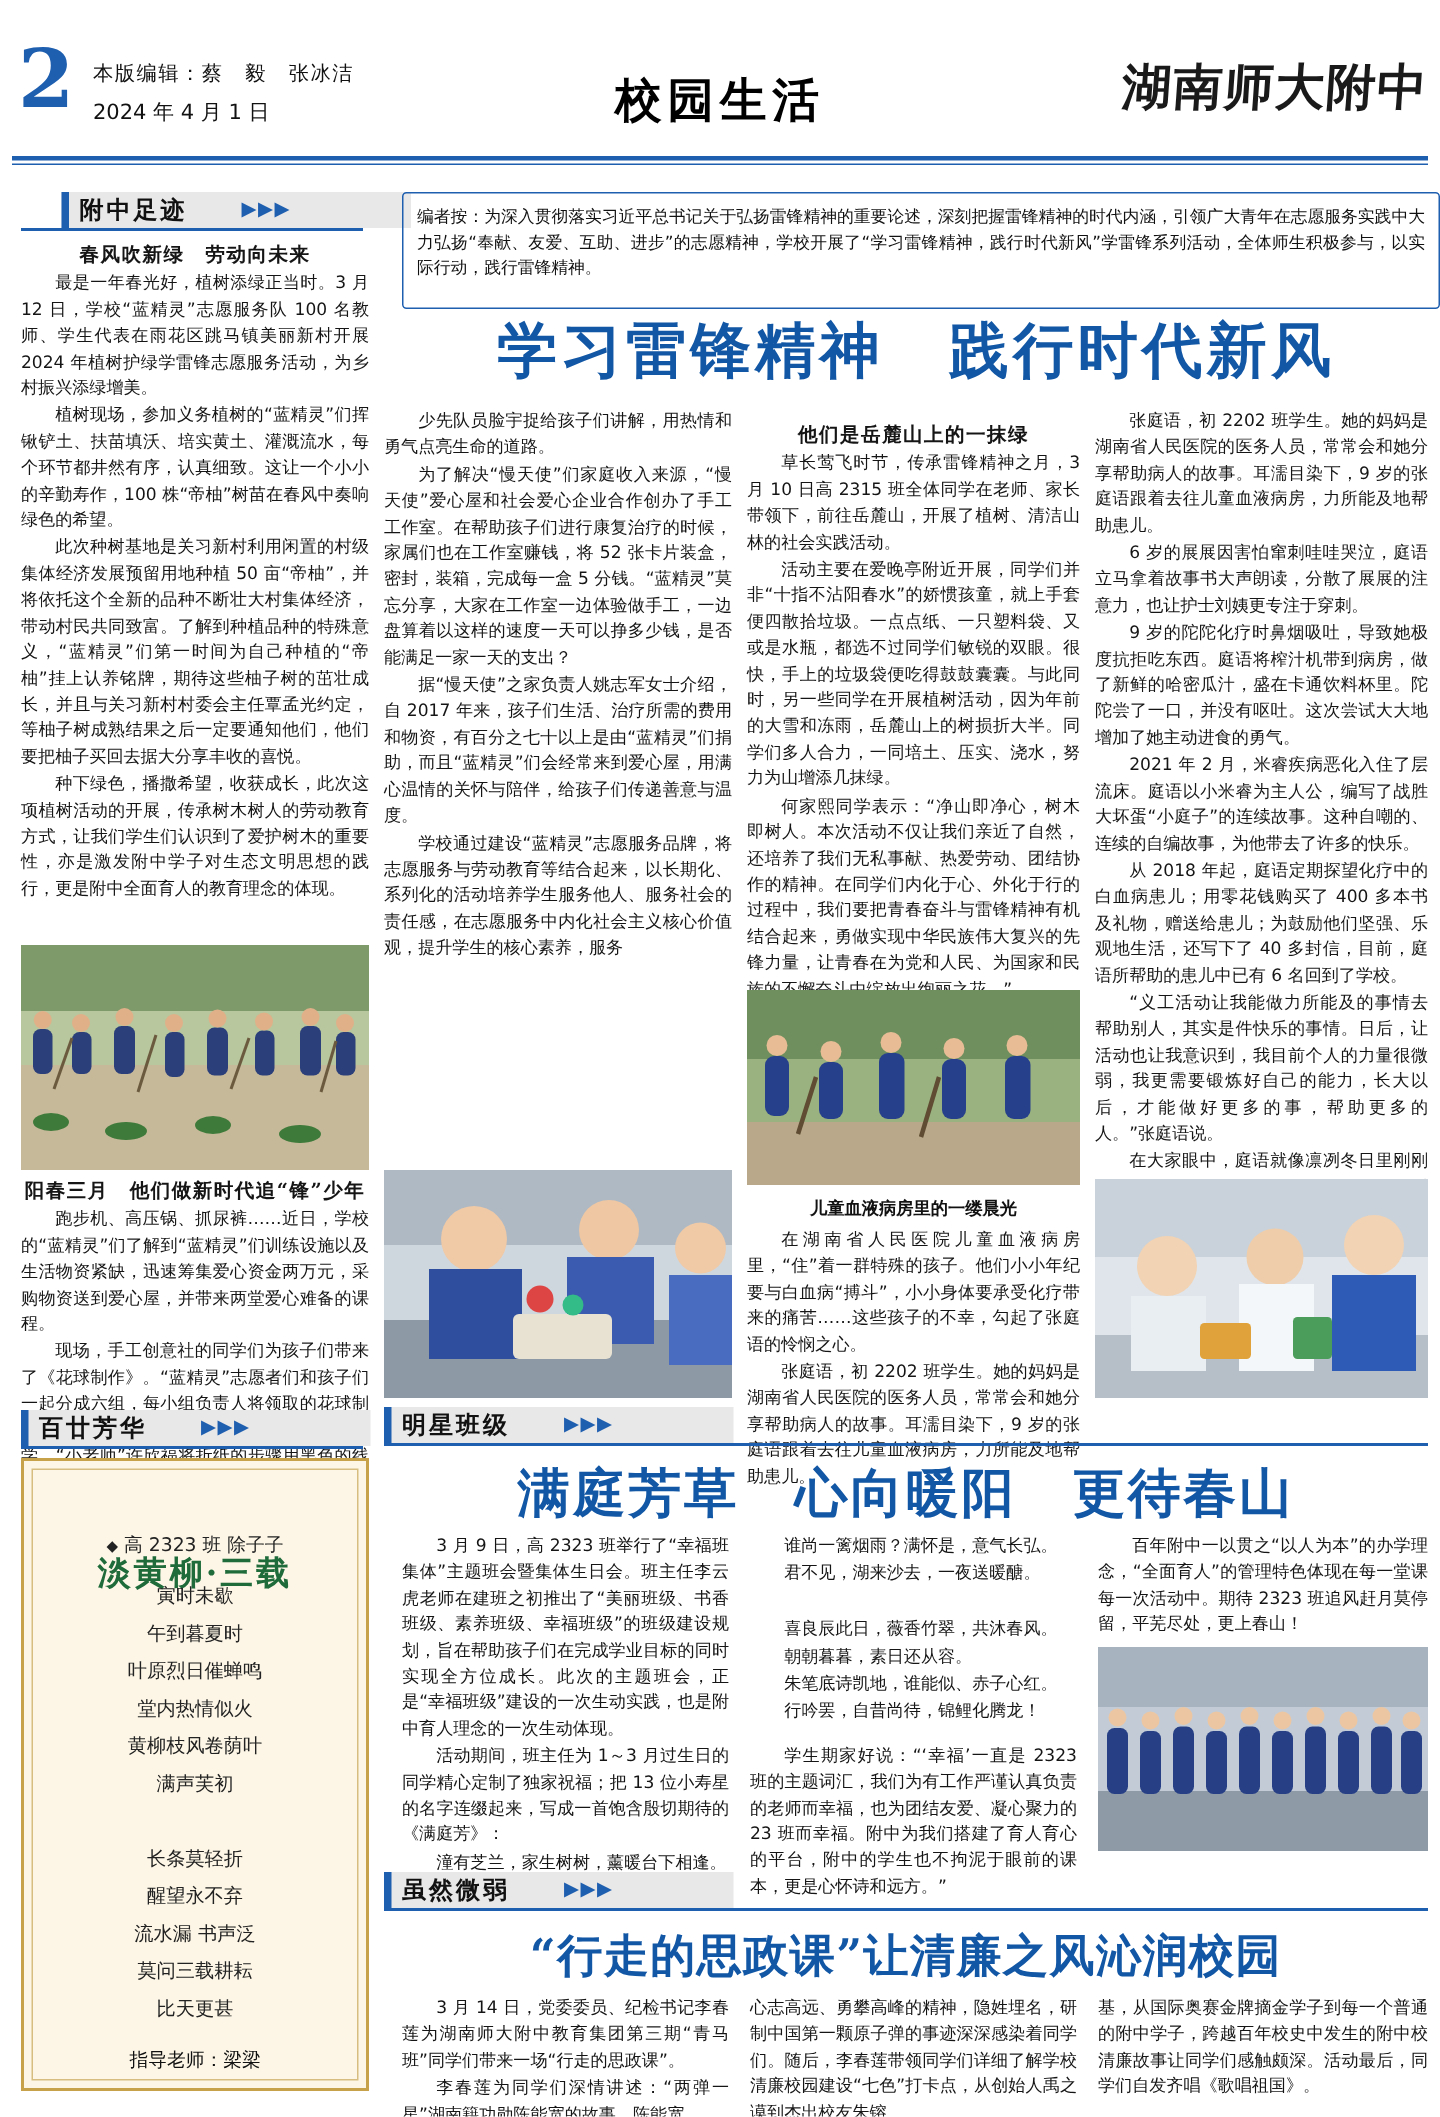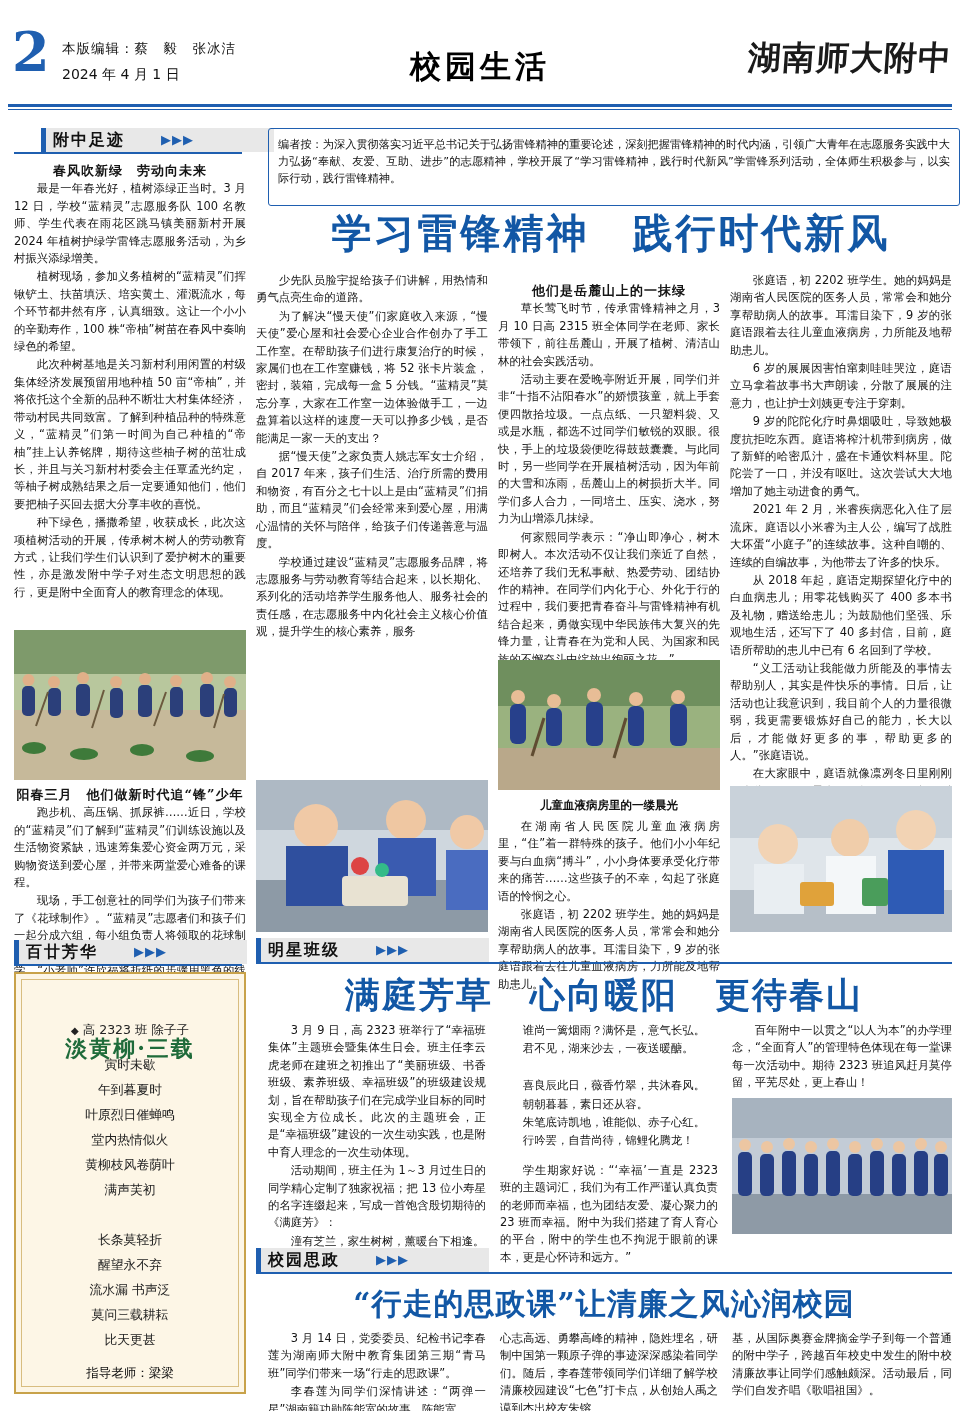--- a/index.html
+++ b/index.html
@@ -352,21 +352,21 @@
         <rect x="182" y="53" width="14" height="45" rx="5"></rect>
           <circle cx="189" cy="46" r="6" fill="#ecc6a2"></circle>
         <rect x="202" y="56" width="14" height="42" rx="5"></rect>
           <circle cx="209" cy="49" r="6" fill="#ecc6a2"></circle>
       </g>
     </svg>
   </div>
 
   <div class="sec-head" style="left:256px;top:1248px;width:228px;">
     <div class="bar"></div>
-    <div class="txt">校园思政</div>
+    <div class="txt">虽然微弱</div>
     <div class="arrows" style="left:120px;">▶▶▶</div>
   </div>
   <div class="sec-underline" style="left:256px;top:1272px;width:696px;"></div>
 
   <div class="headline-blue" style="left:256px;top:1284px;width:696px;font-size:30px;letter-spacing:1px;">“行走的思政课”让清廉之风沁润校园</div>
 
   <div class="col" style="left:268px;top:1330px;width:218px;">
     <p>3 月 14 日，党委委员、纪检书记李春莲为湖南师大附中教育集团第三期“青马班”同学们带来一场“行走的思政课”。</p>
     <p>李春莲为同学们深情讲述：“两弹一星”湖南籍功勋陈能宽的故事，陈能宽</p>
   </div>

